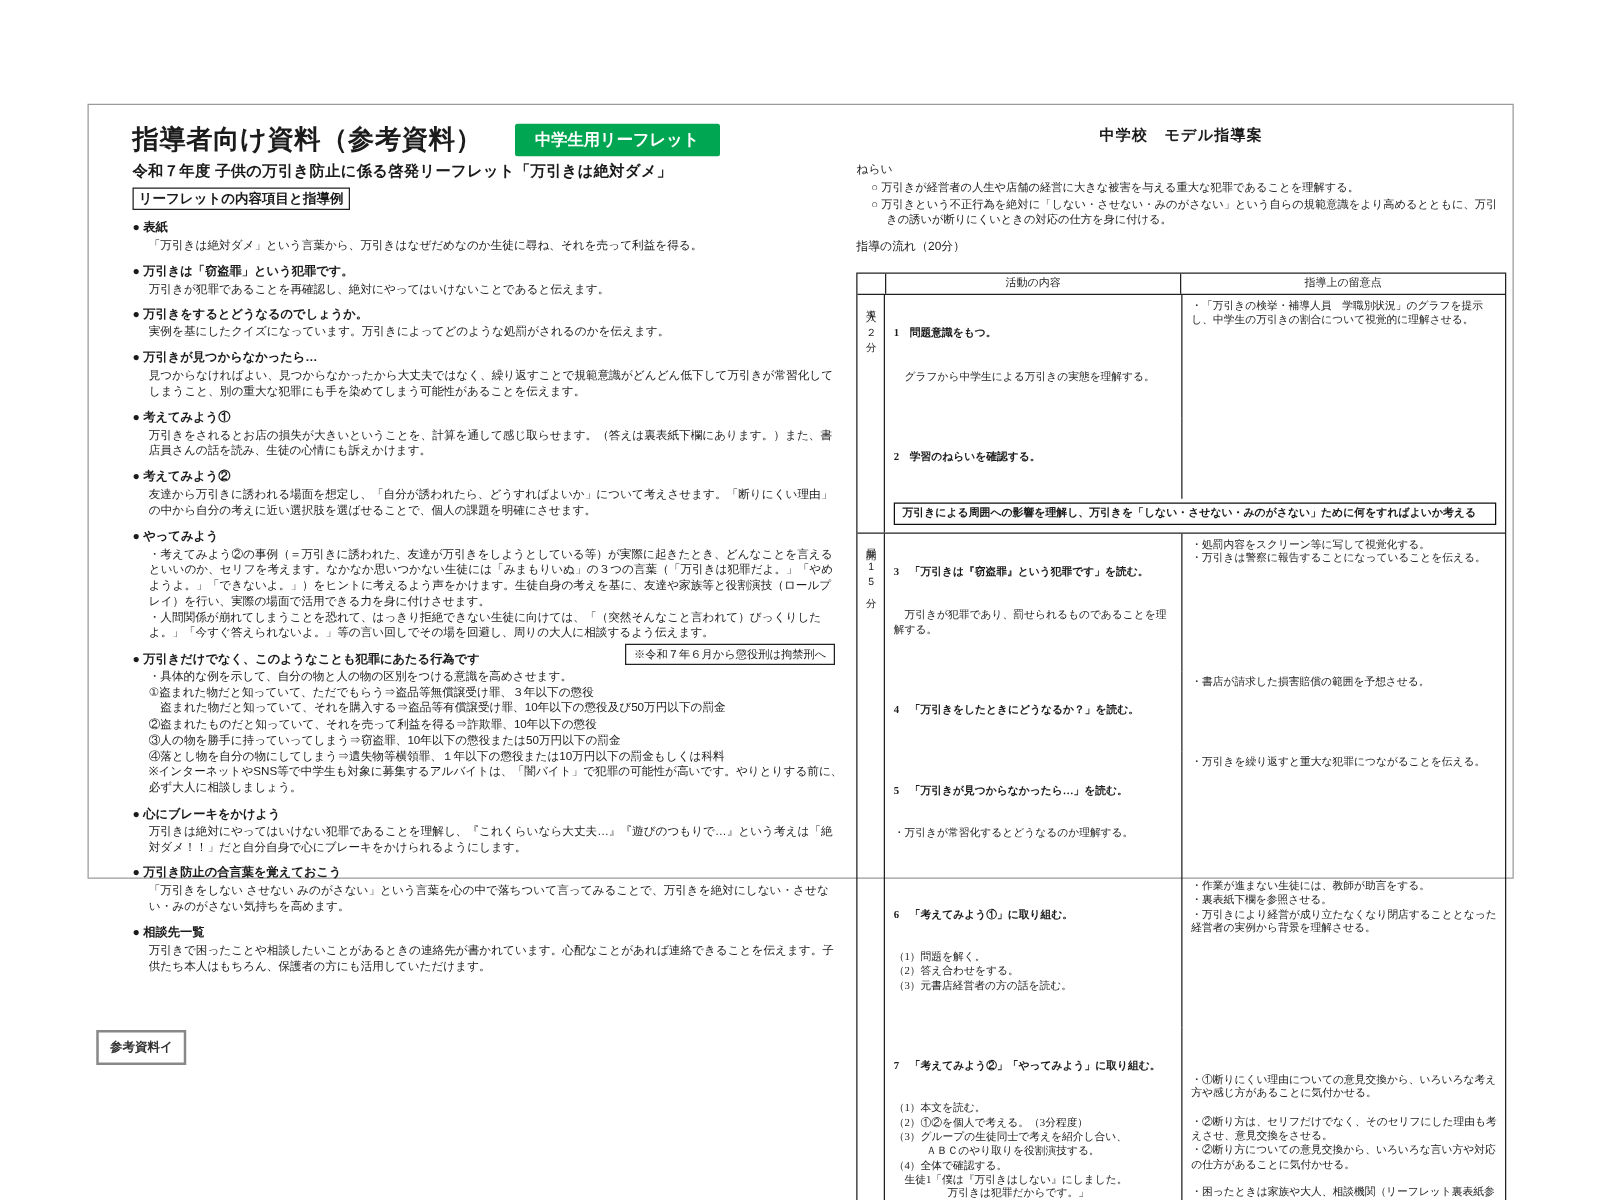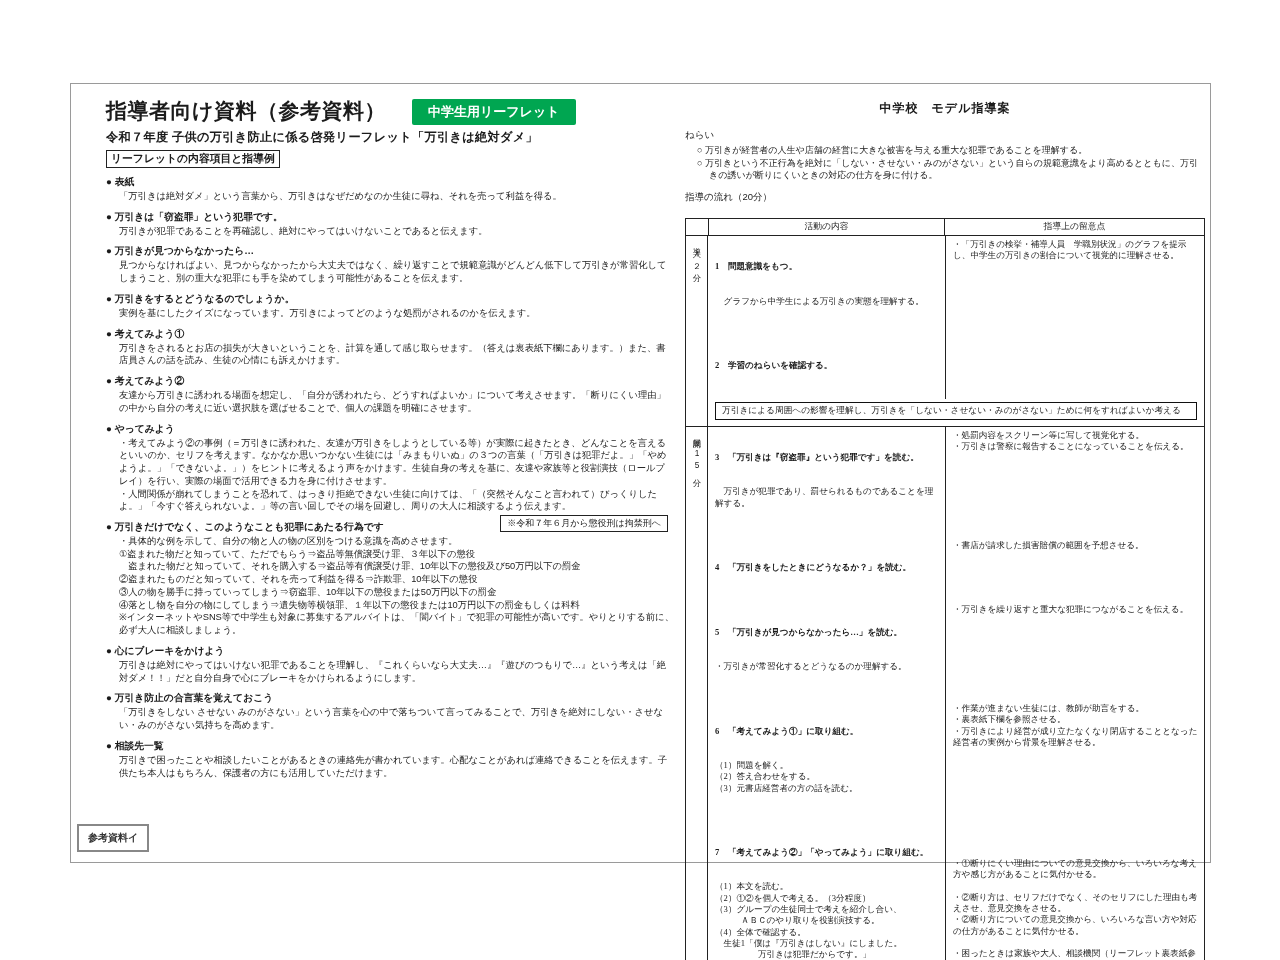--- a/index.html
+++ b/index.html
@@ -1,18 +1,18 @@
 <!DOCTYPE html>
 <html><head>
 <meta charset="utf-8">
 <style>
   * { margin:0; padding:0; box-sizing:border-box; }
   html,body { width:1280px; height:960px; background:#ffffff; overflow:hidden;
               font-family:"Liberation Sans", sans-serif; color:#1b1b1b; }
-  .sheet { position:absolute; left:70px; top:83px; width:1141px; height:780px;
+  .sheet { position:absolute; left:70px; top:83px; width:1141px; height:620px;
            border:1px solid #9a9a9a; background:#fff; }
 
   
   .left-page { position:absolute; left:35px; top:13px; width:568px; }
   .title-row { display:flex; align-items:flex-start; }
   .doc-title { font-size:21px; font-weight:bold; letter-spacing:0.5px; }
   .badge { margin-left:26px; margin-top:2px; background:#00a651; color:#fff;
            font-size:13px; font-weight:bold; padding:4px 16px; border-radius:2px; white-space:nowrap; }
   .doc-subtitle { font-size:12.2px; font-weight:bold; margin-top:4px; letter-spacing:0.3px; }
   .boxed-label { display:inline-block; border:1px solid #222; font-size:10.8px; font-weight:bold;
@@ -41,21 +41,21 @@
   .stage + .stage { border-top:1px solid #222; }
   .stage-cell { border-right:1px solid #222; display:flex; flex-direction:column;
                 align-items:center; padding-top:5px; gap:12px; }
   .stage-cell span { writing-mode:vertical-rl; text-orientation:upright; font-size:8.3px; letter-spacing:2px; }
   .item { display:grid; grid-template-columns:237px 1fr; }
   .cell { font-size:8.6px; line-height:1.32; padding:3px 6px 5px 7px; white-space:pre-wrap;font-family:Liberation Serif, serif; }
   .cell.l { font-weight:bold; }
   .cell.l .sub { font-weight:normal; }
   .cell.r { border-left:1px solid #222; font-weight:normal; }
   .cell.r.pt { padding-top:36px; }
-  .row-box { margin:3px 7px 6px 7px; border:1.5px solid #111; font-size:8.7px; font-weight:normal;
+  .row-box { margin:3px 7px 6px 7px; border:1.5px solid #111; font-size:8.7px; font-weight:bold;
              padding:2px 6px; line-height:1.3; }
 </style>
 </head>
 <body>
 
 <div class="sheet">
 
   <div class="left-page">
     <div class="title-row">
       <div class="doc-title">指導者向け資料（参考資料）</div>
@@ -66,26 +66,26 @@
 
     <div class="sec">
       <div class="sec-h">● 表紙</div>
       <div class="sec-b">「万引きは絶対ダメ」という言葉から、万引きはなぜだめなのか生徒に尋ね、それを売って利益を得る。</div>
     </div>
     <div class="sec">
       <div class="sec-h">● 万引きは「窃盗罪」という犯罪です。</div>
       <div class="sec-b">万引きが犯罪であることを再確認し、絶対にやってはいけないことであると伝えます。</div>
     </div>
     <div class="sec">
+      <div class="sec-h">● 万引きをするとどうなるのでしょうか。</div>
+      <div class="sec-b">実例を基にしたクイズになっています。万引きによってどのような処罰がされるのかを伝えます。</div>
+    </div>
+    <div class="sec">
       <div class="sec-h">● 万引きが見つからなかったら…</div>
       <div class="sec-b">見つからなければよい、見つからなかったから大丈夫ではなく、繰り返すことで規範意識がどんどん低下して万引きが常習化してしまうこと、別の重大な犯罪にも手を染めてしまう可能性があることを伝えます。</div>
-    </div>
-    <div class="sec">
-      <div class="sec-h">● 万引きをするとどうなるのでしょうか。</div>
-      <div class="sec-b">実例を基にしたクイズになっています。万引きによってどのような処罰がされるのかを伝えます。</div>
     </div>
     <div class="sec">
       <div class="sec-h">● 考えてみよう①</div>
       <div class="sec-b">万引きをされるとお店の損失が大きいということを、計算を通して感じ取らせます。（答えは裏表紙下欄にあります。）また、書店員さんの話を読み、生徒の心情にも訴えかけます。</div>
     </div>
     <div class="sec">
       <div class="sec-h">● 考えてみよう②</div>
       <div class="sec-b">友達から万引きに誘われる場面を想定し、「自分が誘われたら、どうすればよいか」について考えさせます。「断りにくい理由」の中から自分の考えに近い選択肢を選ばせることで、個人の課題を明確にさせます。</div>
     </div>
     <div class="sec">

